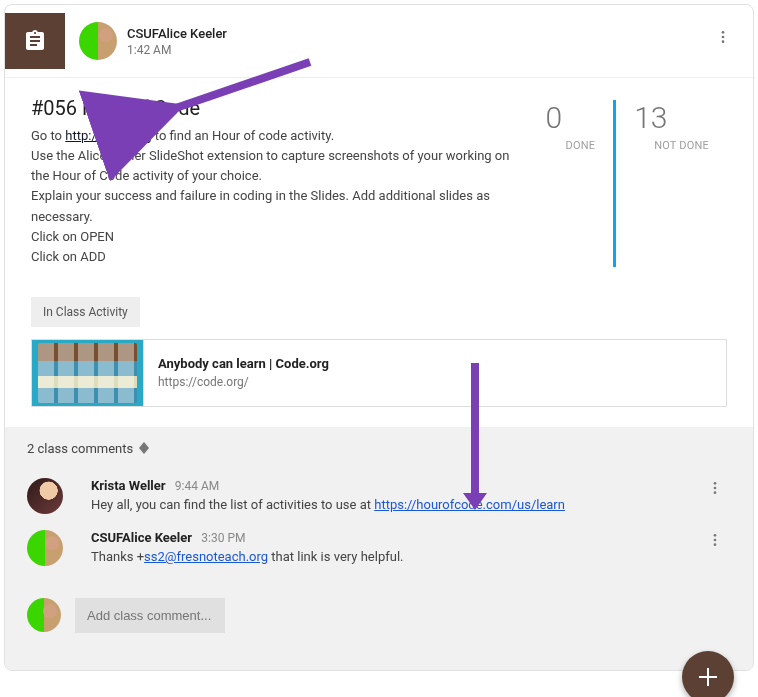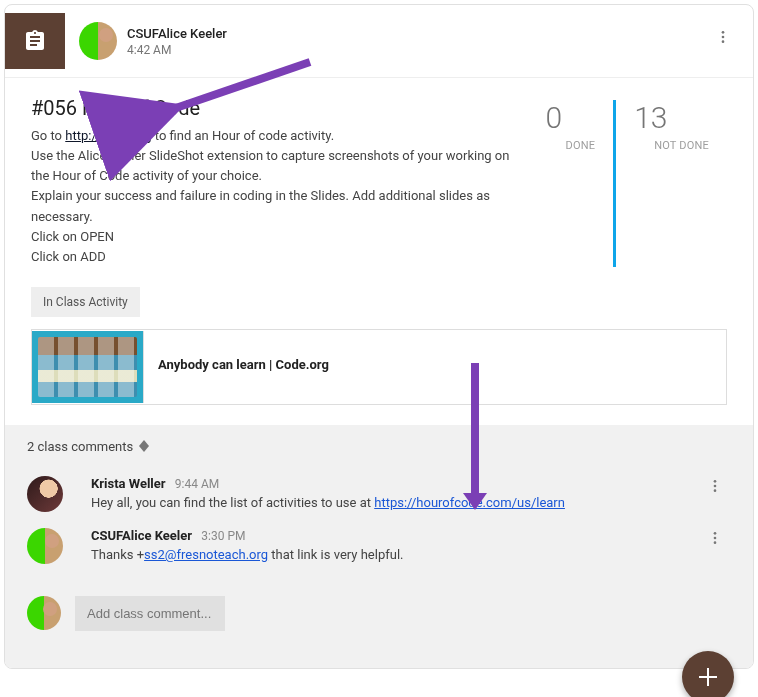--- a/index.html
+++ b/index.html
@@ -19,22 +19,22 @@
   .body { display: flex; padding: 18px 26px 0 26px; }
   .content { flex: 1; }
   .title { font-size: 20px; font-weight: 400; color: #212121; margin-bottom: 6px; }
   .desc { font-size: 13px; color: #444; line-height: 1.55; }
   .desc a { color: #0f172a; }
   .stats { display: flex; gap: 0; padding-top: 4px; padding-left: 12px; }
   .stat { padding: 0 18px; text-align: left; }
   .stat + .stat { border-left: 3px solid #0ea5e9; }
   .stat-num { font-size: 30px; color: #757575; font-weight: 300; }
   .stat-lbl { font-size: 11px; color: #9e9e9e; margin-top: 4px; letter-spacing: 0.2px; padding-left: 20px; }
-  .chip { display: inline-block; background: #eeeeee; color: #555; font-size: 12px; padding: 8px 12px; margin: 20px 0 12px 26px; }
-  .attachment { display: flex; border: 1px solid #ddd; margin: 0 26px 20px 26px; height: 76px; align-items: center; overflow: hidden; }
+  .chip { display: inline-block; background: #eeeeee; color: #555; font-size: 12px; padding: 8px 12px; margin: 30px 0 12px 26px; }
+  .attachment { display: flex; border: 1px solid #ddd; margin: 0 26px 20px 26px; height: 68px; align-items: center; overflow: hidden; }
   .attach-thumb { width: 112px; height: 72px; border-right:1px solid #ddd; background: #2aa9c7; position: relative; overflow:hidden; flex-shrink:0; }
   .attach-thumb::before { content:""; position:absolute; inset:6px; background:
     repeating-linear-gradient(90deg, rgba(255,255,255,.4) 0 16px, transparent 16px 20px),
     linear-gradient(180deg, #77502f 0 30%, #3e8eaf 30% 55%, #ddb 55% 75%, #3e8eaf 75%); border-radius:2px; }
   .attach-info { padding: 0 14px; }
   .attach-title { font-size: 13px; font-weight: 700; color: #222; margin-bottom: 4px; }
   .attach-url { font-size: 12px; color: #777; }
   .comments-section { background: #f1f1f1; padding: 14px 22px 14px 22px; }
   .comments-head { font-size: 13px; color: #444; margin-bottom: 14px; display:flex; align-items:center; gap:6px; }
   .collapse-icon { display:inline-flex; flex-direction:column; line-height:0; color:#777; }
@@ -67,21 +67,21 @@
 
   <div class="header">
     <div class="icon-box">
       <svg class="clipboard-svg" viewBox="0 0 24 24">
           <path d="M19 3h-4.18C14.4 1.84 13.3 1 12 1s-2.4.84-2.82 2H5c-1.1 0-2 .9-2 2v14c0 1.1.9 2 2 2h14c1.1 0 2-.9 2-2V5c0-1.1-.9-2-2-2zm-7 0c.55 0 1 .45 1 1s-.45 1-1 1-1-.45-1-1 .45-1 1-1zM7 7h10v2H7zm0 4h10v2H7zm0 4h7v2H7z"></path>
         </svg>
     </div>
     <div class="avatar"></div>
     <div class="head-text">
       <div class="author">CSUFAlice Keeler</div>
-      <div class="time">4:42 AM</div>
+      <div class="time">1:42 AM</div>
     </div>
     <div class="kebab">
       <svg width="16" height="16" viewBox="0 0 24 24">
           <circle cx="12" cy="5" r="2"></circle>
           <circle cx="12" cy="12" r="2"></circle>
           <circle cx="12" cy="19" r="2"></circle>
         </svg>
     </div>
   </div>
 
@@ -109,20 +109,21 @@
       </div>
     </div>
   </div>
 
   <div class="chip">In Class Activity</div>
 
   <div class="attachment">
     <div class="attach-thumb"></div>
     <div class="attach-info">
       <div class="attach-title">Anybody can learn | Code.org</div>
+      <div class="attach-url">https://code.org/</div>
     </div>
   </div>
 
   <div class="comments-section">
     <div class="comments-head">
       <span>2 class comments</span>
       <span class="collapse-icon">
         <svg viewBox="0 0 10 6">
             <path d="M0 6 L5 0 L10 6 Z"></path>
           </svg>

